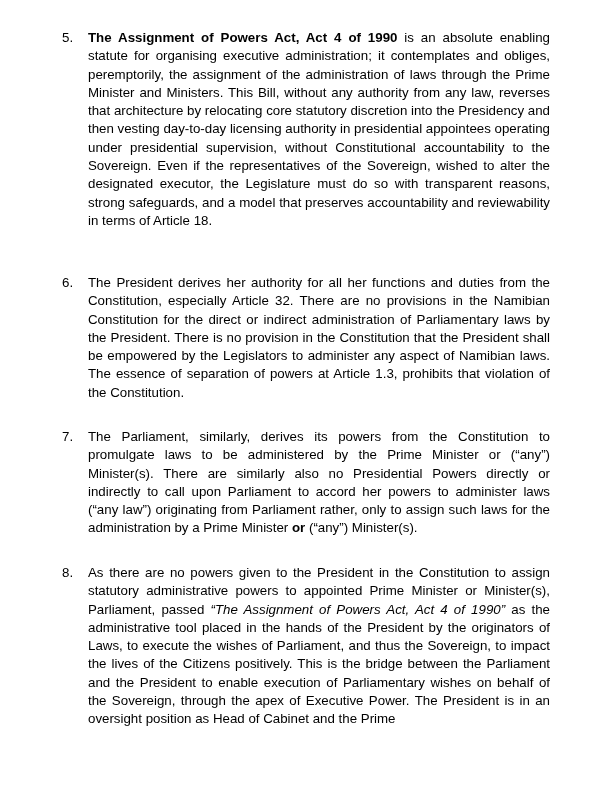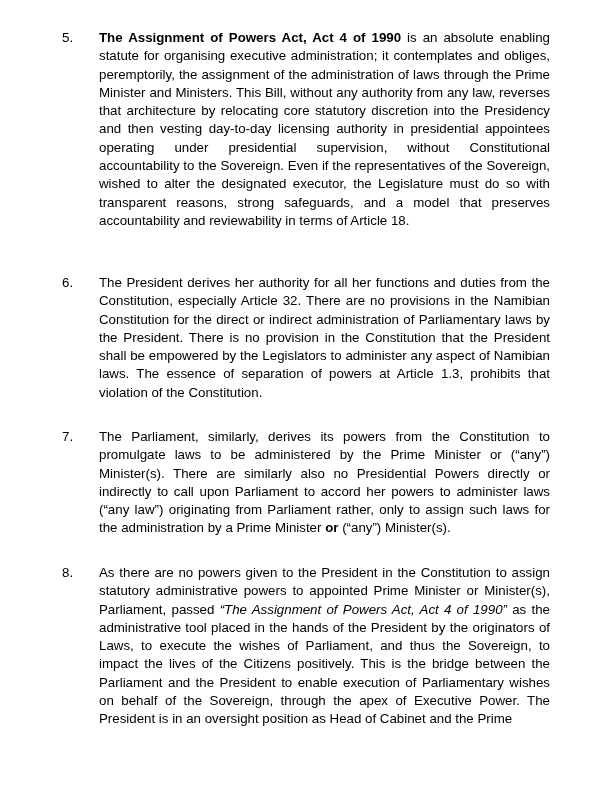--- a/index.html
+++ b/index.html
@@ -4,21 +4,21 @@
 <style>
   html, body { margin: 0; padding: 0; background: #ffffff; }
   body { width: 612px; height: 792px; position: relative; overflow: hidden; }
   .page {
     position: absolute; left: 0; top: 0; width: 612px; height: 792px;
     font-family: "Liberation Sans", sans-serif; color: #000;
     font-size: 13.3px; line-height: 18.3px;
   }
   .item { position: absolute; left: 62px; width: 488px; }
   .num { position: absolute; left: 0; top: 0; width: 22px; }
-  .txt { margin-left: 37px; text-align: justify; }
+  .txt { margin-left: 26px; text-align: justify; }
   .item5 { top: 29px; }
   .item6 { top: 274px; }
   .item7 { top: 428px; }
   .item8 { top: 564px; }
   b { font-weight: bold; }
   i { font-style: italic; }
 </style>
 </head>
 <body>
 

